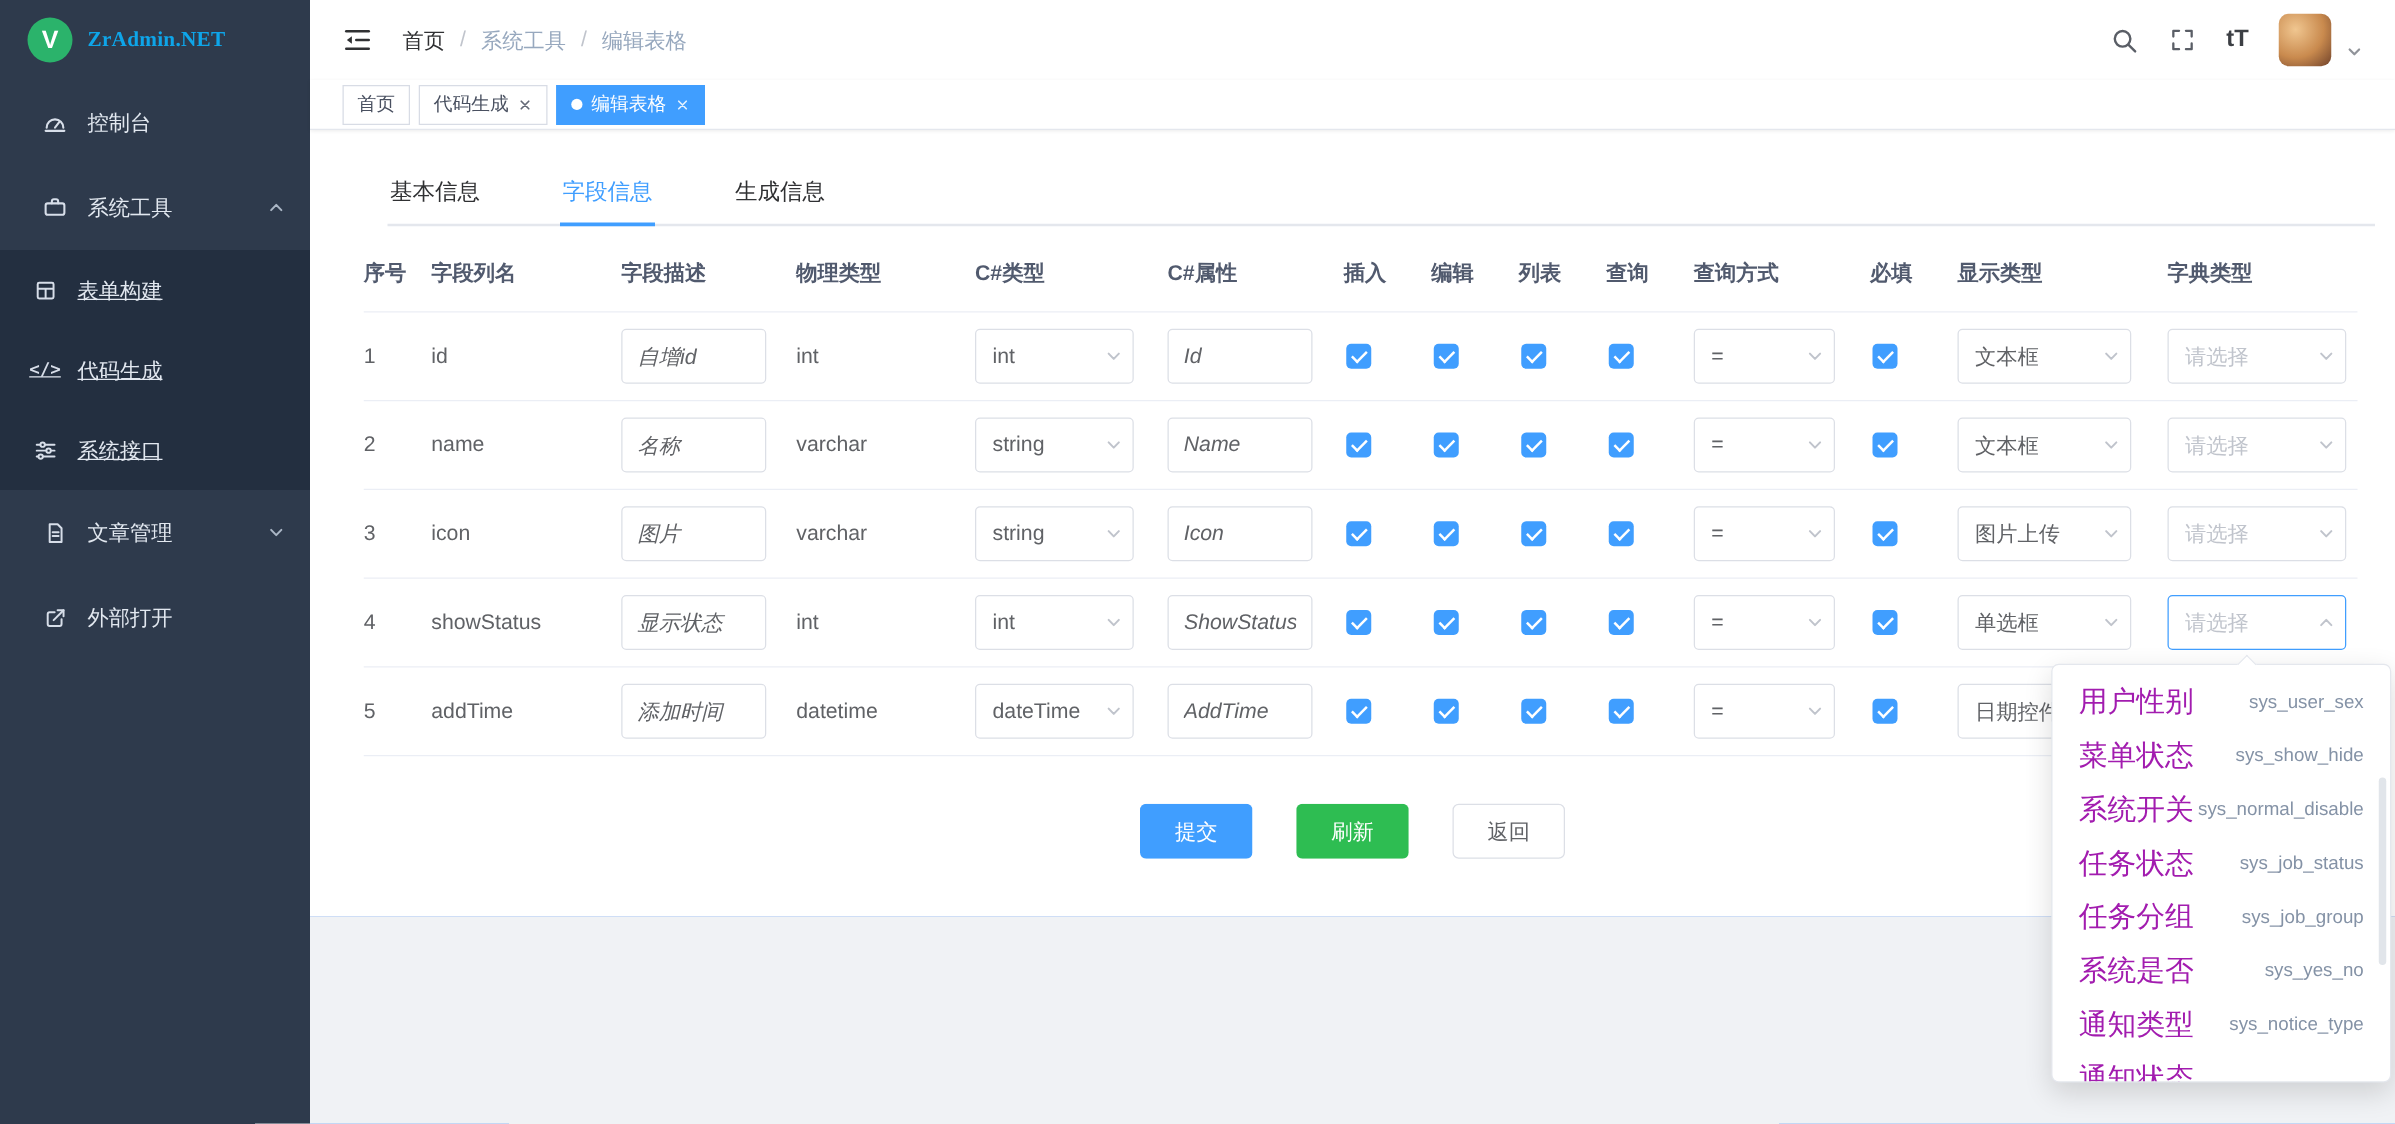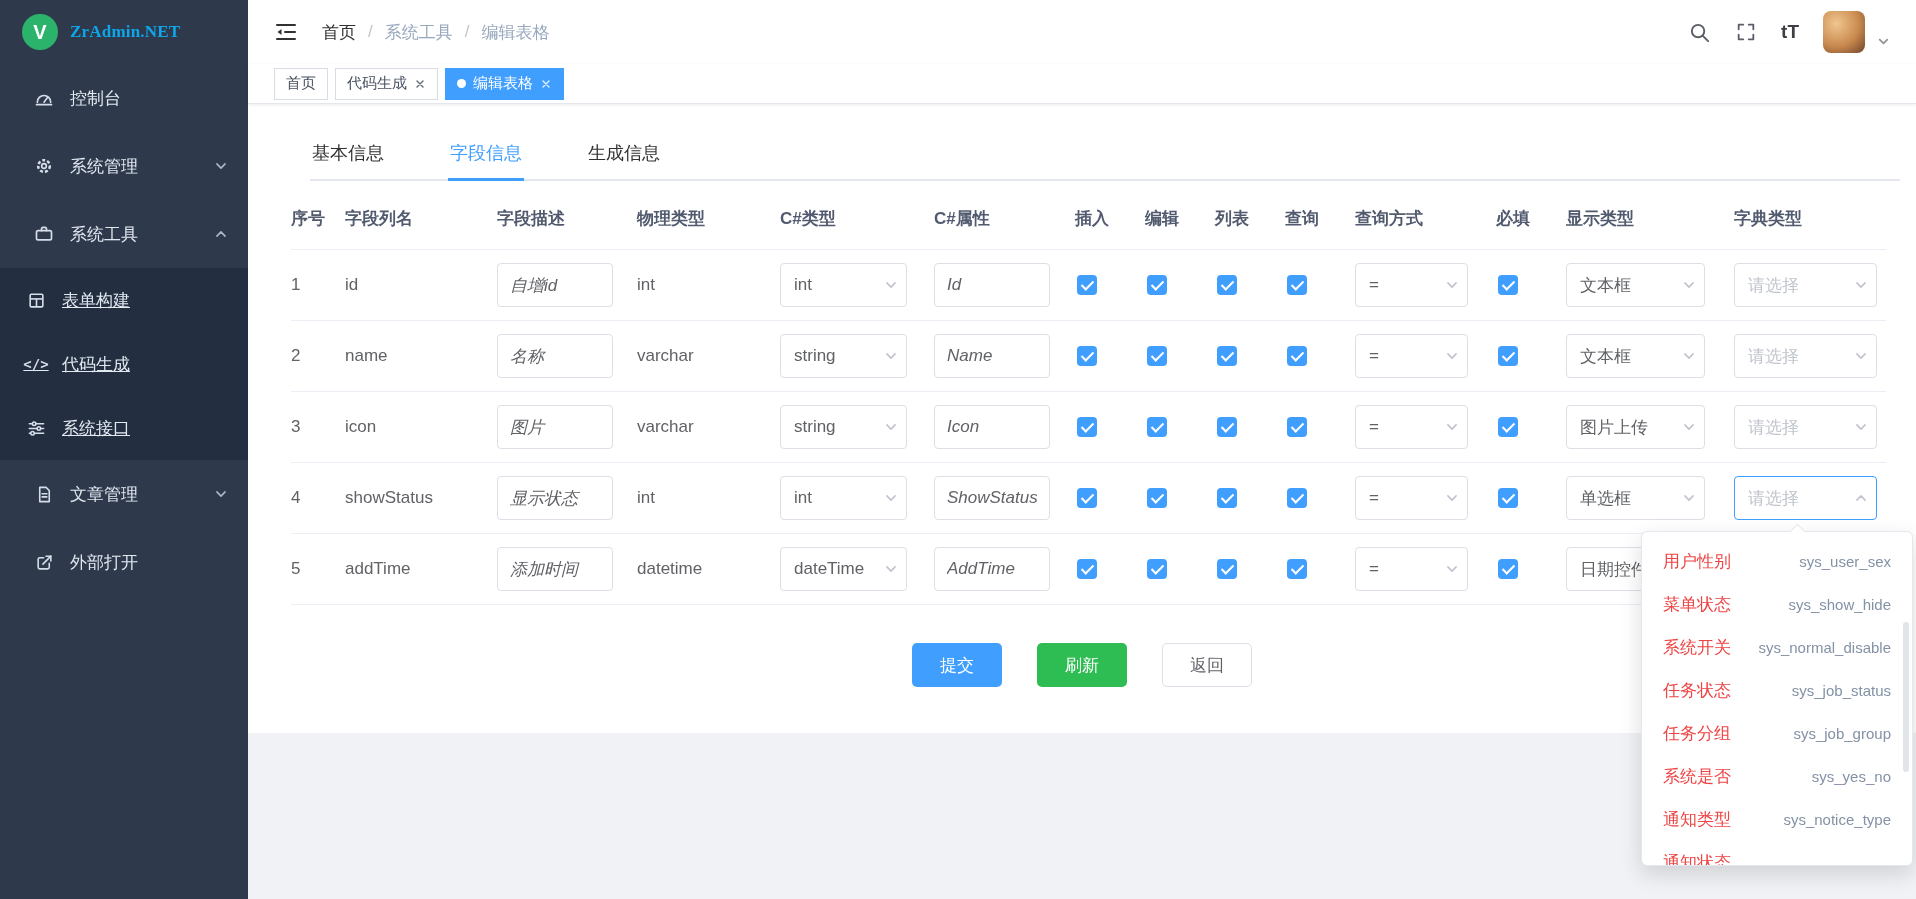--- a/index.html
+++ b/index.html
@@ -78,21 +78,21 @@
   .btn { height:44px; padding:0 27px; border-radius:5px; font-size:17px; cursor:pointer; border:1px solid transparent; font-family:inherit; }
   .btn-primary { background:#409eff; color:#fff; }
   .btn-success { background:#2ebd52; color:#fff; }
   .btn-plain { background:#fff; border-color:#dcdfe6; color:#606266; }
 
   
   .dropdown { position:absolute; right:3px; top:531px; width:272px; background:#fff; border:1px solid #e4e7ed; border-radius:6px; box-shadow:0 8px 22px rgba(0,0,0,.14); z-index:10; }
   .dd-arrow { position:absolute; top:-6px; left:150px; width:11px; height:11px; background:#fff; border-left:1px solid #e4e7ed; border-top:1px solid #e4e7ed; transform:rotate(45deg); }
   .dd-list { height:333px; overflow:hidden; padding-top:8px; border-radius:6px; position:relative; }
   .dd-item { height:43px; display:flex; align-items:center; justify-content:space-between; padding:0 21px; cursor:pointer; }
-  .dd-label { font-size:17px; color:#ef4444; white-space:nowrap; }
+  .dd-label { font-size:23px; color:#a21caf; white-space:nowrap; }
   .dd-value { font-size:15px; color:#8492a6; white-space:nowrap; }
   .dd-scrollbar { position:absolute; right:3px; top:90px; width:6px; height:150px; border-radius:3px; background:#e1e5ea; cursor:pointer; }
 </style>
 </head>
 <body>
 
 <div class="app">
 
   <aside class="sidebar">
     <div class="logo">
@@ -107,34 +107,20 @@
         <span class="mi-icon">
           <svg width="20" height="20" viewBox="0 0 24 24" fill="none" stroke="currentColor" stroke-width="2" stroke-linecap="round">
               <path d="M4 17a8 8 0 1 1 16 0"></path>
               <line x1="12" y1="17" x2="16.2" y2="11.5"></line>
               <line x1="3" y1="20" x2="21" y2="20"></line>
             </svg>
         </span>
         <span>控制台</span>
       </div>
 
-      <div class="menu-item">
-        <span class="mi-icon">
-          <svg width="20" height="20" viewBox="0 0 24 24" fill="none" stroke="currentColor">
-              <circle cx="12" cy="12" r="7" stroke-width="3" stroke-dasharray="3.6 2.4"></circle>
-              <circle cx="12" cy="12" r="2.8" stroke-width="2"></circle>
-            </svg>
-        </span>
-        <span>系统管理</span>
-        <span class="mi-chev">
-          <svg width="14" height="14" viewBox="0 0 12 12">
-              <path d="M2.5 4.2 6 7.8 9.5 4.2" fill="none" stroke="currentColor" stroke-width="1.4" stroke-linecap="round" stroke-linejoin="round"></path>
-            </svg>
-        </span>
-      </div>
 
 
       <div class="menu-item">
         <span class="mi-icon">
           <svg width="20" height="20" viewBox="0 0 24 24" fill="none" stroke="currentColor" stroke-width="2" stroke-linecap="round">
               <rect x="3" y="8" width="18" height="11" rx="2"></rect>
               <path d="M9 8V6a2 2 0 0 1 2-2h2a2 2 0 0 1 2 2v2"></path>
             </svg>
         </span>
         <span>系统工具</span>

